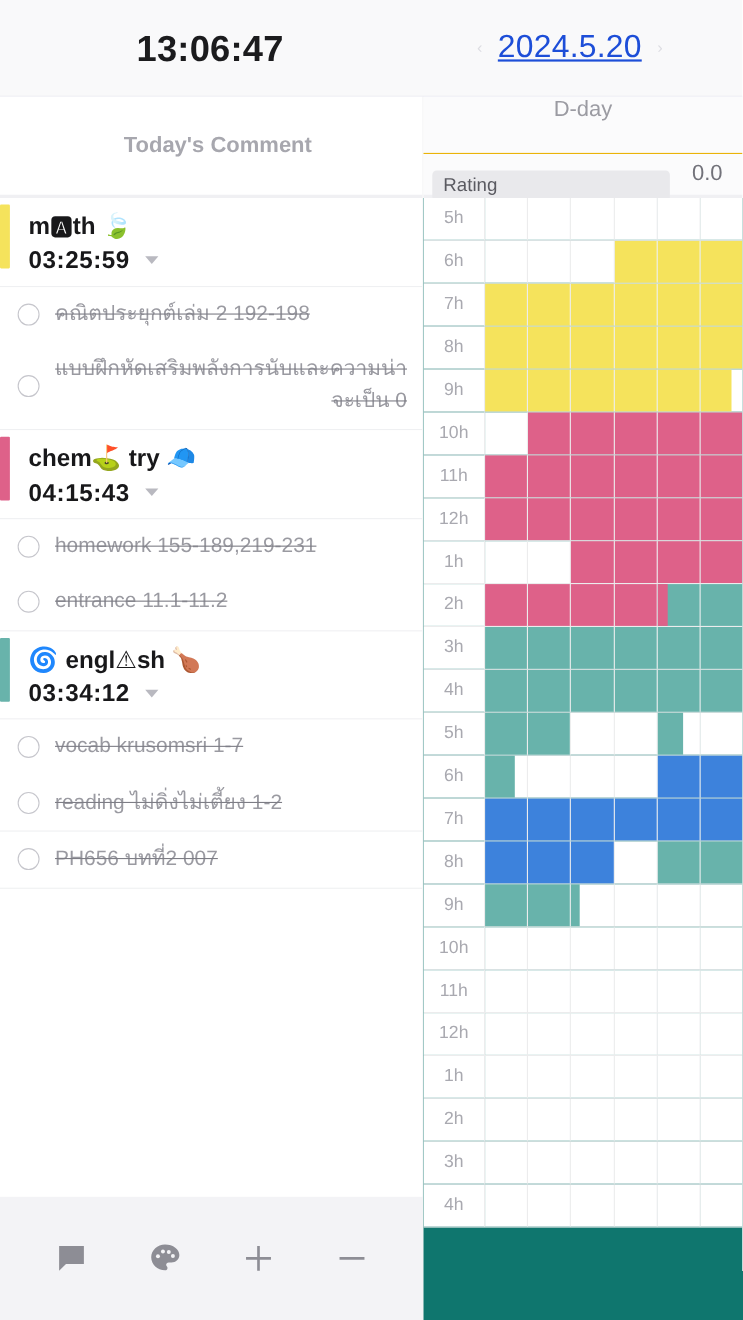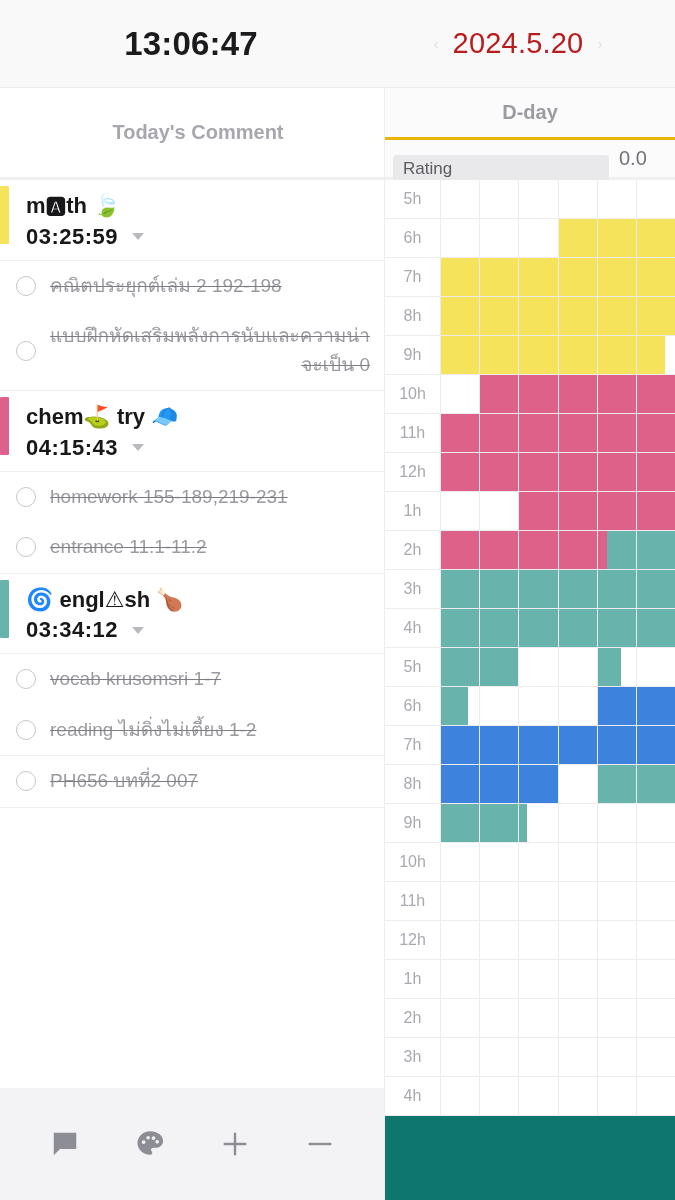--- a/index.html
+++ b/index.html
@@ -15,21 +15,21 @@
   .topbar {
     height: 88px; flex: 0 0 88px;
     background: #f9f9fa;
     display: flex; align-items: center;
     border-bottom: 1px solid #ececf0;
     padding-left: 21px;
   }
   .topbar-left { width: 340px; display: flex; align-items: center; justify-content: center; }
   .topbar-right { flex: 1; display: flex; align-items: center; justify-content: center; gap: 14px; }
   .clock { font-size: 33px; font-weight: bold; color: #1b1b1d; letter-spacing: 0.2px; }
-  .datetext { font-size: 29px; color: #b91c1c; letter-spacing: 0.2px; }
+  .datetext { font-size: 29px; color: #1d4ed8; letter-spacing: 0.2px; text-decoration: underline; }
   .navchev {
     font-size: 15px; color: #dddde2; line-height: 1; user-select: none;
   }
 
   
   .body { flex: 1; display: flex; min-height: 0; }
   .left { width: 385px; flex: 0 0 385px; display: flex; flex-direction: column;
           background: #ffffff; border-right: 1px solid #ececf0; }
   .right { flex: 1; display: flex; flex-direction: column; background: #fbfbfc; }
 
@@ -39,35 +39,35 @@
     display: flex; align-items: center; justify-content: center;
     background: #ffffff;
     border-bottom: 3px solid #f0f0f3;
     padding-left: 12px;
   }
   .comment-head span { font-size: 20px; color: #a7a7ae; font-weight: bold; }
 
   
   .dday-head {
     height: 52px; flex: 0 0 52px;
-    display: flex; align-items: center; justify-content: center;
-    background: #fbfbfc; border-bottom: 3px solid #eab308; font-weight: bold;
+    display: flex; justify-content: center;
+    background: #fbfbfc; border-bottom: 1px solid #eab308;
   }
   .dday-head span { font-size: 20px; color: #9b9ba2; }
   .rating-row {
     height: 40px; flex: 0 0 40px;
     display: flex; align-items: center; padding: 0 8px; gap: 10px;
     background: #fbfbfc; border-bottom: 3px solid #f0f0f3;
   }
   .rating-pill {
     flex: 1; height: 28px; background: #e9e9ec; border-radius: 4px;
     display: flex; align-items: center; padding-left: 10px; margin-top: 20px;
   }
   .rating-pill span { font-size: 17px; color: #5a5a61; }
-  .rating-val { font-size: 20px; color: #72727a; width: 48px; text-align: left; }
+  .rating-val { font-size: 20px; color: #72727a; width: 48px; text-align: center; }
 
   
   .tasklist { flex: 1; overflow: hidden; background: #ffffff; }
   .subject {
     position: relative; padding: 12px 0 10px 26px;
     border-bottom: 1px solid #eff0f2;
   }
   .colorbar {
     position: absolute; left: 0; top: 6px; width: 9px; height: 58px; border-radius: 1px;
   }

